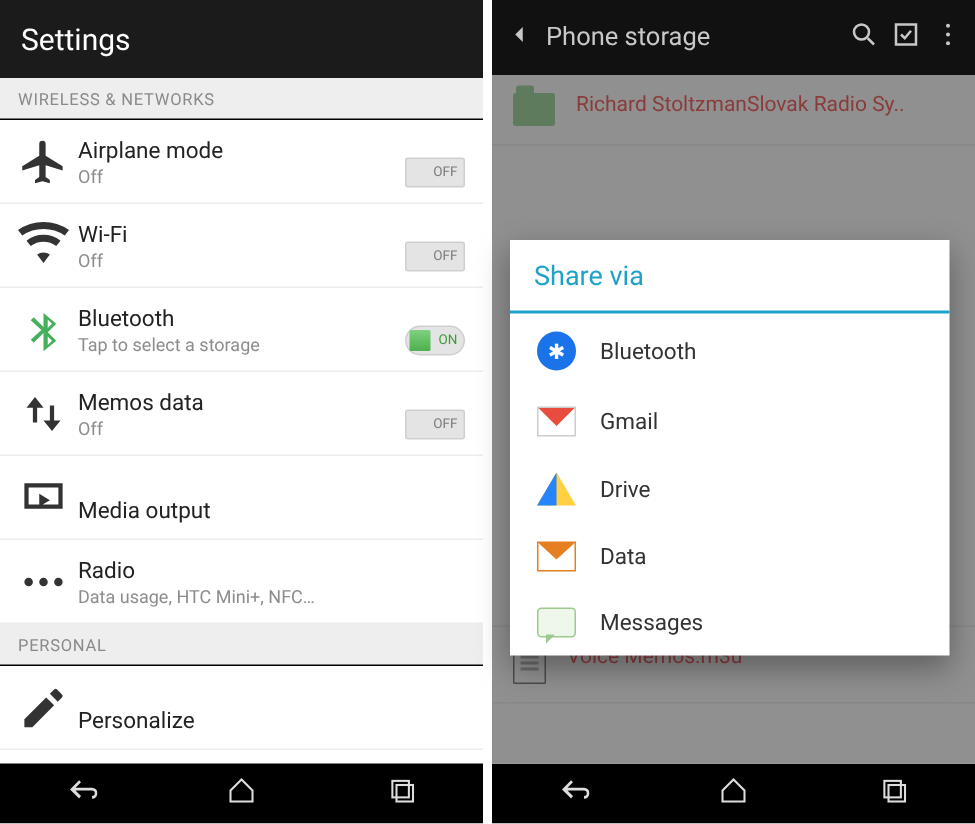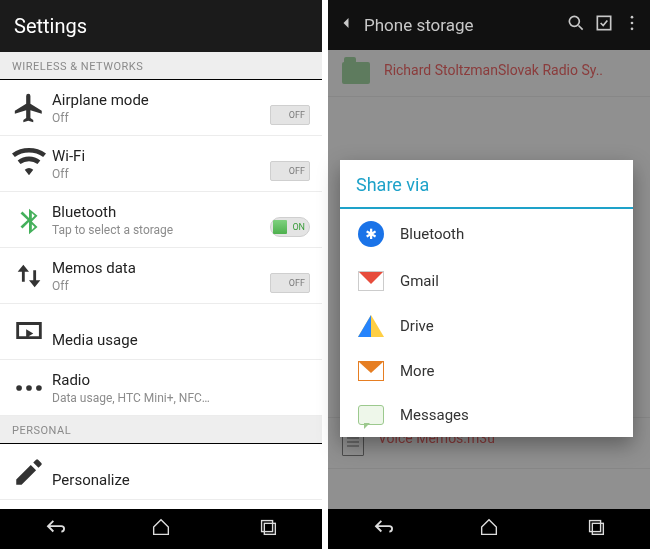--- a/index.html
+++ b/index.html
@@ -219,21 +219,21 @@
       <div class="toggle">OFF</div>
     </div>
 
     <div class="row">
       <span class="icon-slot">
         <svg viewBox="0 0 24 24" fill="#333">
             <path d="M3 5h18v12H3V5zm2 2v8h14V7H5zm5 3l5 3-5 3v-6z"></path>
           </svg>
       </span>
       <div class="texts">
-        <div class="primary">Media usage</div>
+        <div class="primary">Media output</div>
       </div>
     </div>
 
     <div class="row">
       <span class="icon-slot">
         <svg viewBox="0 0 24 24" fill="#333">
             <circle cx="5" cy="12" r="2"></circle>
             <circle cx="12" cy="12" r="2"></circle>
             <circle cx="19" cy="12" r="2"></circle>
           </svg>
@@ -330,21 +330,21 @@
       <div class="share-item">
         <span class="sicon">
             <span class="drive-tri"></span>
           </span>
         <span class="slabel">Drive</span>
       </div>
       <div class="share-item">
         <span class="sicon">
             <span class="mail-ic"></span>
           </span>
-        <span class="slabel">More</span>
+        <span class="slabel">Data</span>
       </div>
       <div class="share-item">
         <span class="sicon">
             <span class="msg-ic"></span>
           </span>
         <span class="slabel">Messages</span>
       </div>
     </div>
   </div>
 

